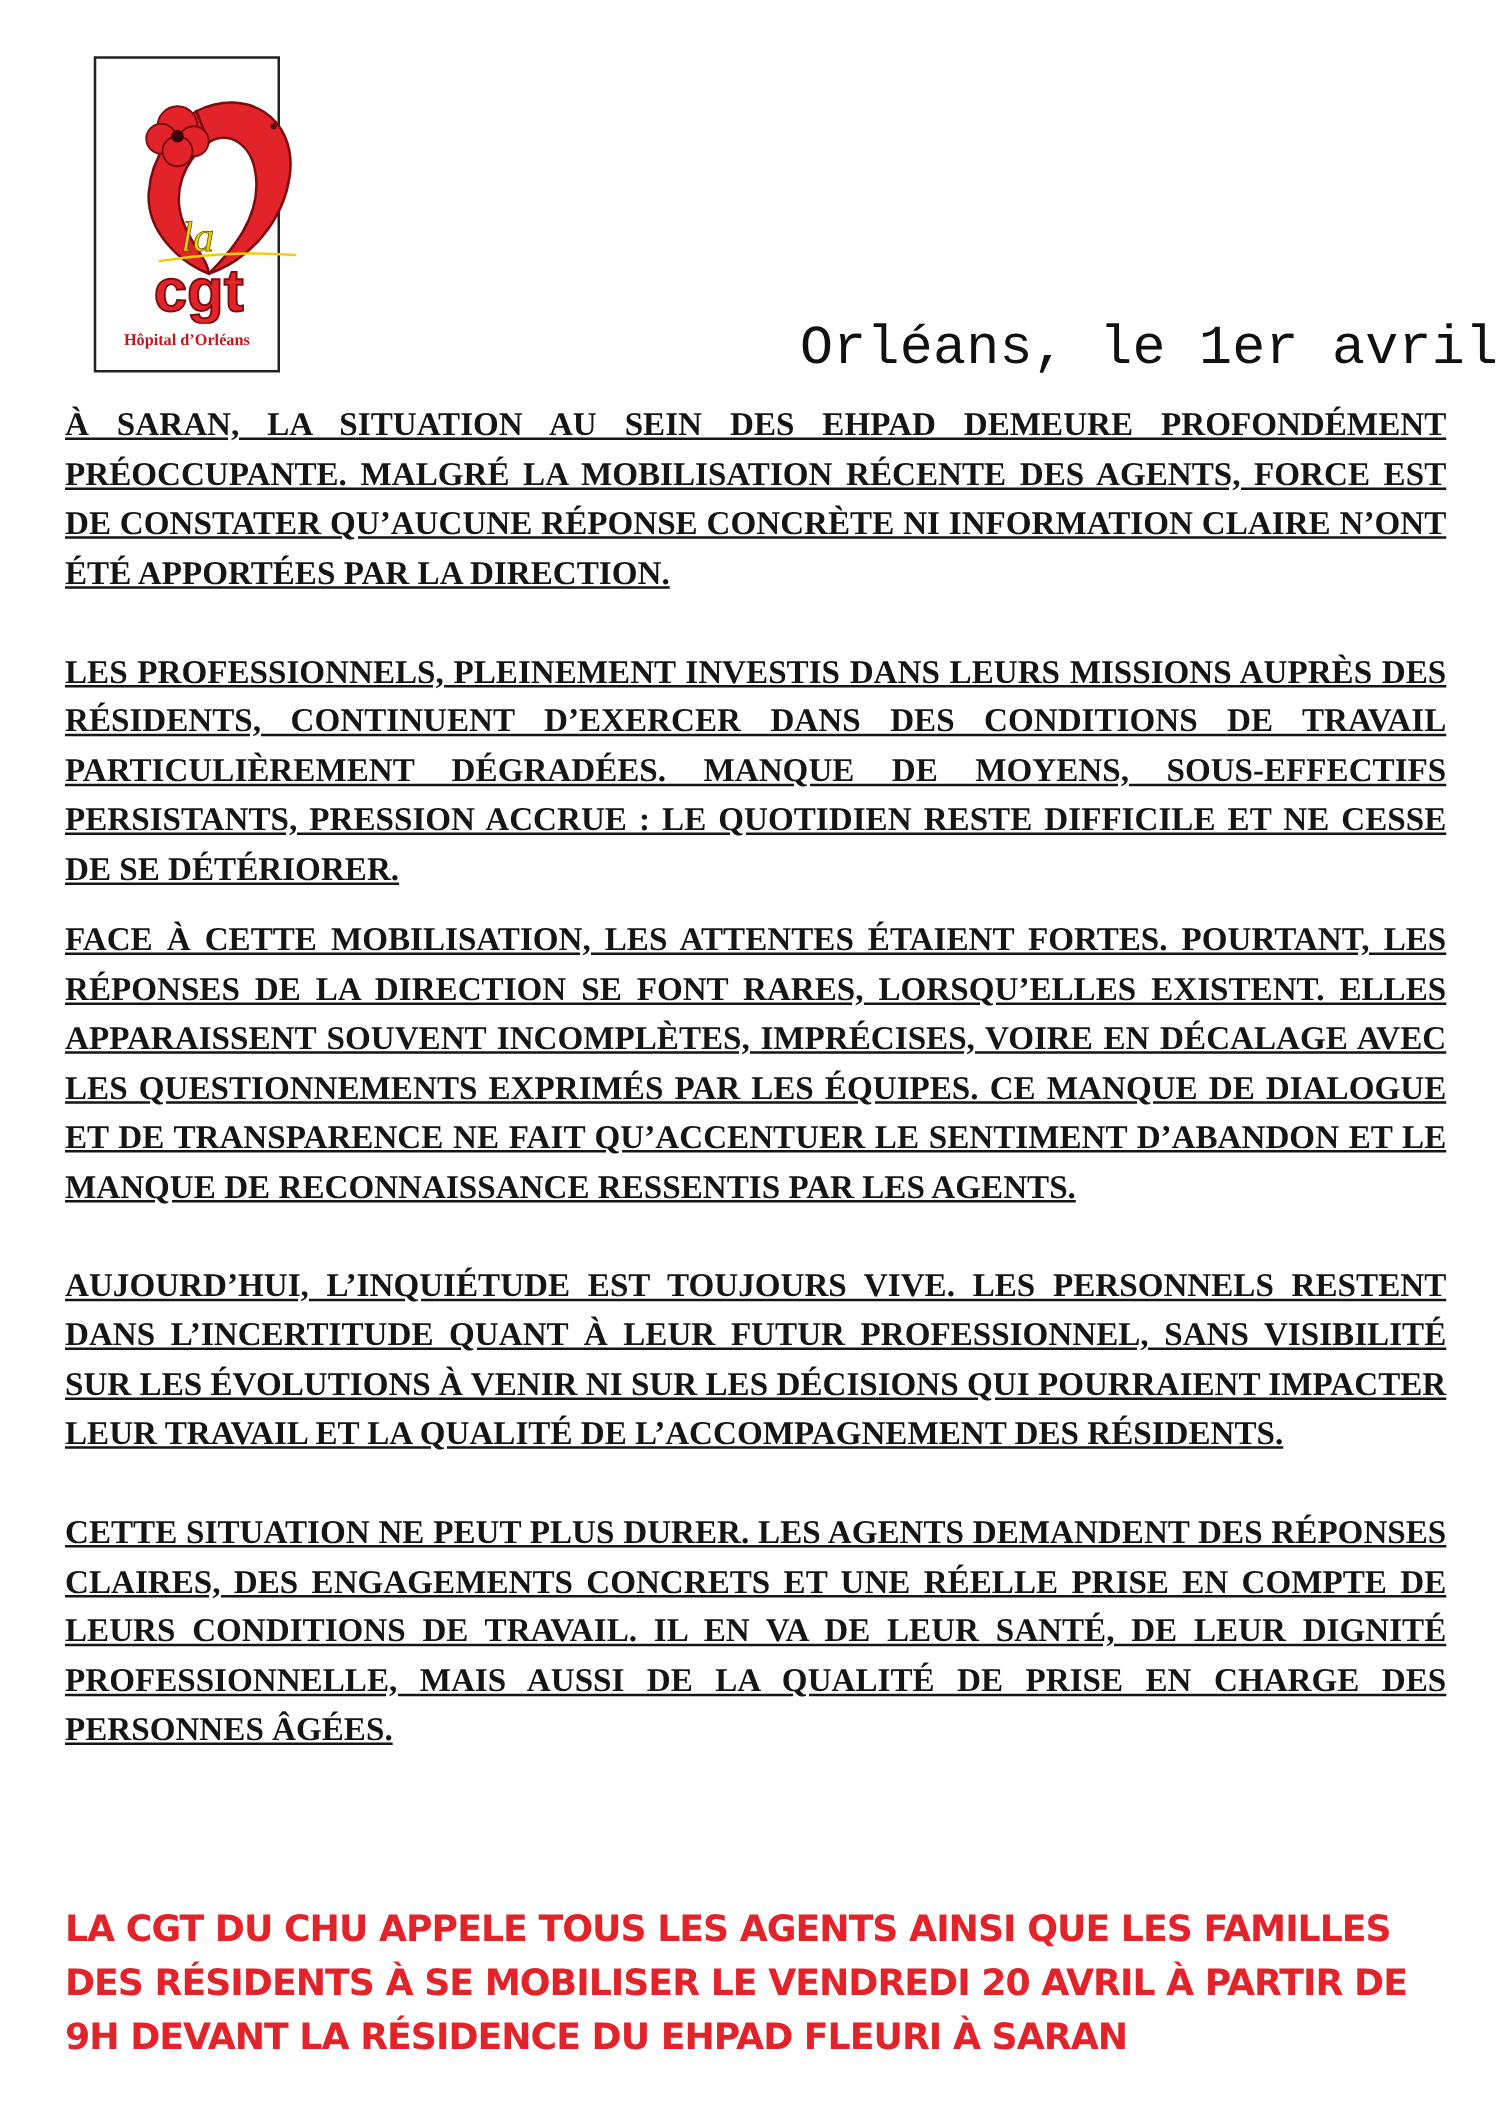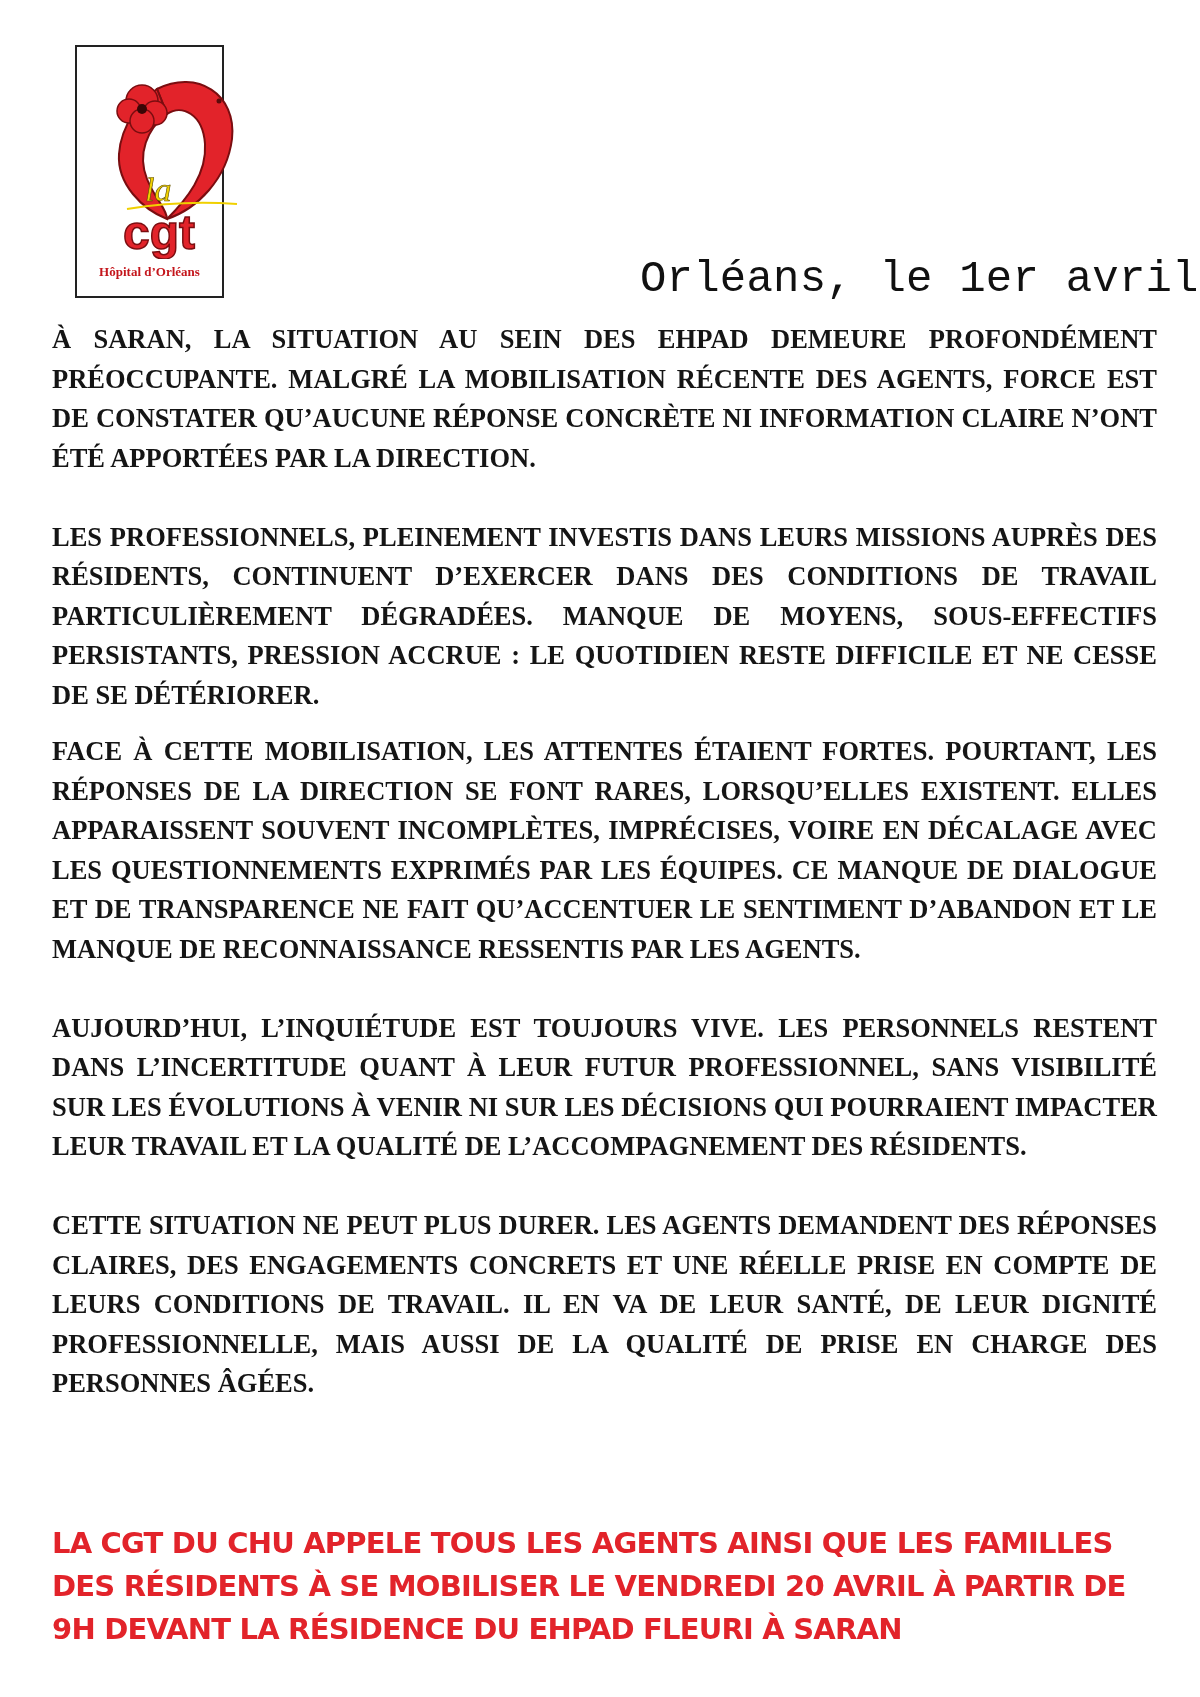--- a/index.html
+++ b/index.html
@@ -22,21 +22,21 @@
     font-family: Liberation Mono, monospace; font-size: 44px; color: #111;
     white-space: nowrap; letter-spacing: 0.2px;
   }
 
   .body-text {
     position: absolute; left: 52px; top: 320px; width: 1105px;
     font-family: "Liberation Serif", serif; font-weight: bold; font-size: 26.5px;
     line-height: 39.5px; color: #151515; text-align: justify;
     text-transform: none;
   }
-  .para { margin: 0 0 39.5px 0; }
+  .para { margin: 0 0 39.5px 0; text-decoration: underline; }
   .para.p2 { margin-bottom: 17px; }
 
   .callout {
     position: absolute; left: 52px; top: 1522px; width: 1105px;
     font-family: "DejaVu Sans", sans-serif; font-weight: bold; font-size: 29px;
     line-height: 43px; color: #e2232a; letter-spacing: -0.8px;
   }
   .callout span { display: block; }
 </style>
 </head>

